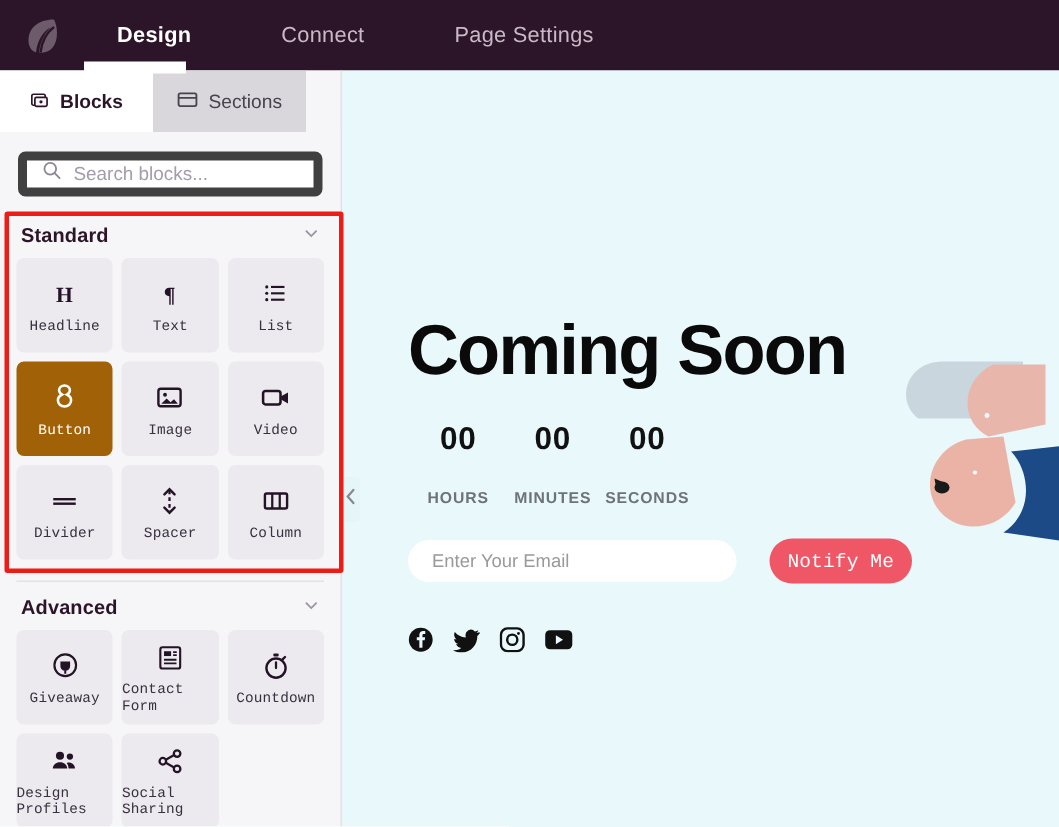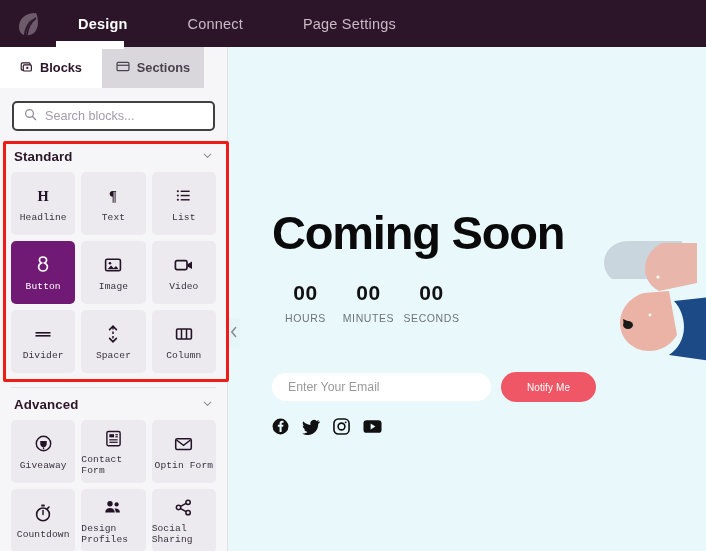--- a/index.html
+++ b/index.html
@@ -34,30 +34,30 @@
   .sidebar {
     position: absolute; left: 0; top: 47px;
     width: 228px; height: 504px;
     background: #f6f5f7;
     border-right: 1px solid #e3e0e5;
     overflow: hidden;
   }
   .panel-tabs { display: flex; height: 41px; width: 204px; }
   .panel-tab {
     flex: 1; display: flex; align-items: center; justify-content: center;
-    gap: 7px; font-size: 12.8px; color: #3b3340; cursor: pointer; font-weight: bold;
+    gap: 7px; font-size: 12.8px; color: #3b3340; cursor: pointer;
   }
   .panel-tab.active { background: #ffffff; font-weight: bold; color: #2c1528; }
   .panel-tab.inactive { background: #d9d7db; color: #4a424f; }
 
   .search-wrap { padding: 13px 12px 9px 12px; background: #f6f5f7; }
   .search-box {
     display: flex; align-items: center; gap: 8px;
     height: 30px; background: #ffffff;
-    border: 2px solid #404040; border-radius: 5px;
+    border: 6px solid #404040; border-radius: 5px;
     padding: 0 10px;
   }
   .search-input {
     border: none; outline: none; background: transparent;
     font-family: "Liberation Sans", sans-serif;
     font-size: 12.6px; color: #9b93a3; width: 100%;
   }
   .search-input::placeholder { color: #a39cab; }
 
   .group { padding: 0 11px; }
@@ -71,21 +71,21 @@
   .tiles { display: grid; grid-template-columns: repeat(3, 1fr); gap: 6px; }
   .tile {
     background: #eceaee; border-radius: 5px;
     height: 63px;
     display: flex; flex-direction: column;
     align-items: center; justify-content: center; gap: 5px;
     cursor: pointer;
   }
   .tile .ticon { color: #241327; display: flex; align-items: center; justify-content: center; height: 22px; }
   .tile .tlabel { font-size: 9.6px; color: #3a3140; letter-spacing: .1px; font-family: Liberation Mono, monospace; }
-  .tile.selected { background: #701a75; }
+  .tile.selected { background: #a16207; }
   .tile.selected .ticon { color: #ffffff; }
   .tile.selected .tlabel { color: #ffffff; }
 
   .divider-line { height: 1px; background: #e4e1e6; margin: 14px 11px 0 11px; }
 
   
   .annot {
     position: absolute; left: 3px; top: 141px;
     width: 226px; height: 241px;
     border: 3px solid #ee1c16; border-radius: 2px;
@@ -113,37 +113,37 @@
     position: absolute; left: 44px; top: 158px;
     font-size: 47px; font-weight: bold; color: #0a0a0a;
     letter-spacing: -1.2px; white-space: nowrap;
   }
   .countdown { position: absolute; left: 46px; top: 234px; display: flex; }
   .cd-unit { display: flex; flex-direction: column; align-items: center; }
   .cd-unit:nth-child(1) { width: 63px; }
   .cd-unit:nth-child(2) { width: 63px; }
   .cd-unit:nth-child(3) { width: 63px; }
   .cd-num { font-size: 21px; font-weight: bold; color: #111111; letter-spacing: .5px; }
-  .cd-lab { font-size: 10.5px; font-weight: normal; color: #6d7378; letter-spacing: .6px; margin-top: 7px; }
-
-  .form-row { position: absolute; left: 44px; top: 325px; display: flex; align-items: center; gap: 10px; }
+  .cd-lab { font-size: 10.5px; font-weight: bold; color: #6d7378; letter-spacing: .6px; margin-top: 21px; }
+
+  .form-row { position: absolute; left: 44px; top: 312px; display: flex; align-items: center; gap: 22px; }
   .email-input {
     width: 219px; height: 28px;
     background: #ffffff; border: none; border-radius: 14px;
     padding: 0 16px; outline: none;
     font-family: "Liberation Sans", sans-serif;
     font-size: 12.3px; color: #5d5d5d;
   }
   .email-input::placeholder { color: #9a9a9a; }
   .notify-btn {
     width: 95px; height: 30px;
     background: #ef5766; color: #ffffff;
     border: none; border-radius: 15px; cursor: pointer;
-    font-family: Liberation Sans, sans-serif;
-    font-size: 10px; letter-spacing: .1px;
+    font-family: Liberation Mono, monospace;
+    font-size: 13px; letter-spacing: .1px;
   }
   .socials { position: absolute; left: 44px; top: 371px; display: flex; gap: 13px; align-items: center; }
   .social-ic { color: #111111; display: flex; cursor: pointer; }
 
   
   .illus { position: absolute; right: -10px; top: 180px; width: 150px; height: 200px; }
 </style>
 </head>
 <body>
 
@@ -345,29 +345,20 @@
               <rect x="4.6" y="5.4" width="5" height="3.4" fill="currentColor"></rect>
               <line x1="11" y1="6" x2="13.6" y2="6" stroke="currentColor" stroke-width="1.3"></line>
               <line x1="11" y1="8.2" x2="13.6" y2="8.2" stroke="currentColor" stroke-width="1.3"></line>
               <line x1="4.6" y1="11.4" x2="13.4" y2="11.4" stroke="currentColor" stroke-width="1.3"></line>
               <line x1="4.6" y1="14" x2="13.4" y2="14" stroke="currentColor" stroke-width="1.3"></line>
             </svg>
           </span>
           <span class="tlabel">Contact Form</span>
         </div>
 
-        <div class="tile">
-          <span class="ticon">
-            <svg width="19" height="16" viewBox="0 0 20 16" fill="none">
-              <rect x="1.8" y="2.4" width="16.4" height="11.4" rx="1.6" stroke="currentColor" stroke-width="1.6"></rect>
-              <polyline points="2.6,3.8 10,9.4 17.4,3.8" stroke="currentColor" stroke-width="1.6" fill="none"></polyline>
-            </svg>
-          </span>
-          <span class="tlabel">Optin Form</span>
-        </div>
 
         <div class="tile">
           <span class="ticon">
             <svg width="18" height="20" viewBox="0 0 18 20" fill="none">
               <circle cx="9" cy="11.4" r="6.4" stroke="currentColor" stroke-width="1.6"></circle>
               <line x1="9" y1="7.6" x2="9" y2="11.4" stroke="currentColor" stroke-width="1.5" stroke-linecap="round"></line>
               <rect x="7.2" y="1.6" width="3.6" height="2" rx="0.7" fill="currentColor"></rect>
               <line x1="13.4" y1="5.6" x2="15" y2="4" stroke="currentColor" stroke-width="1.6" stroke-linecap="round"></line>
             </svg>
           </span>

